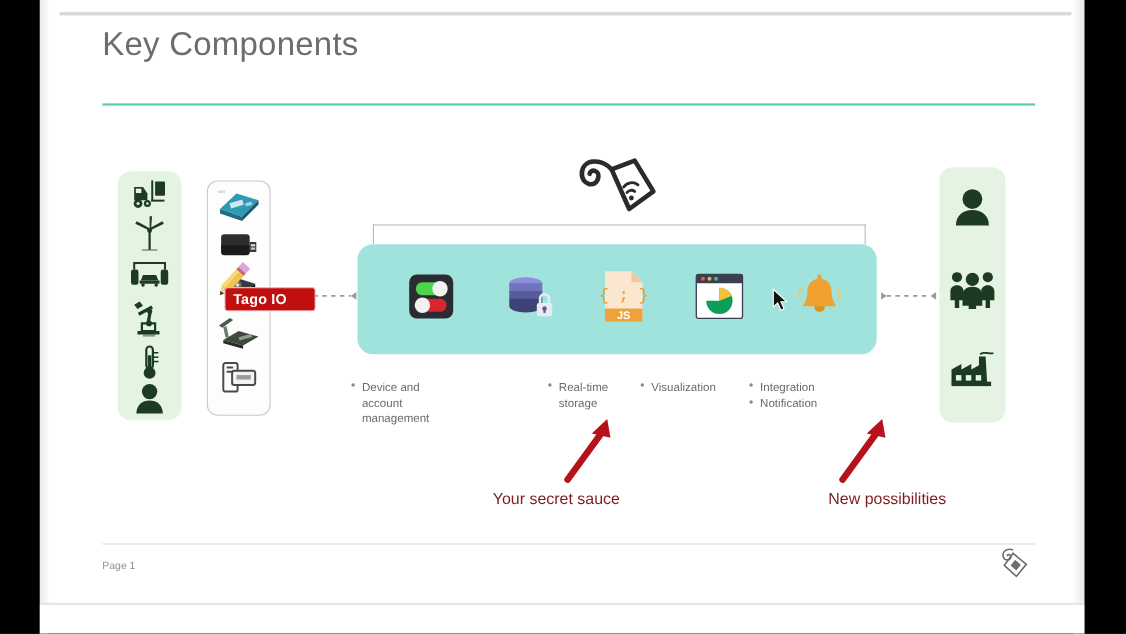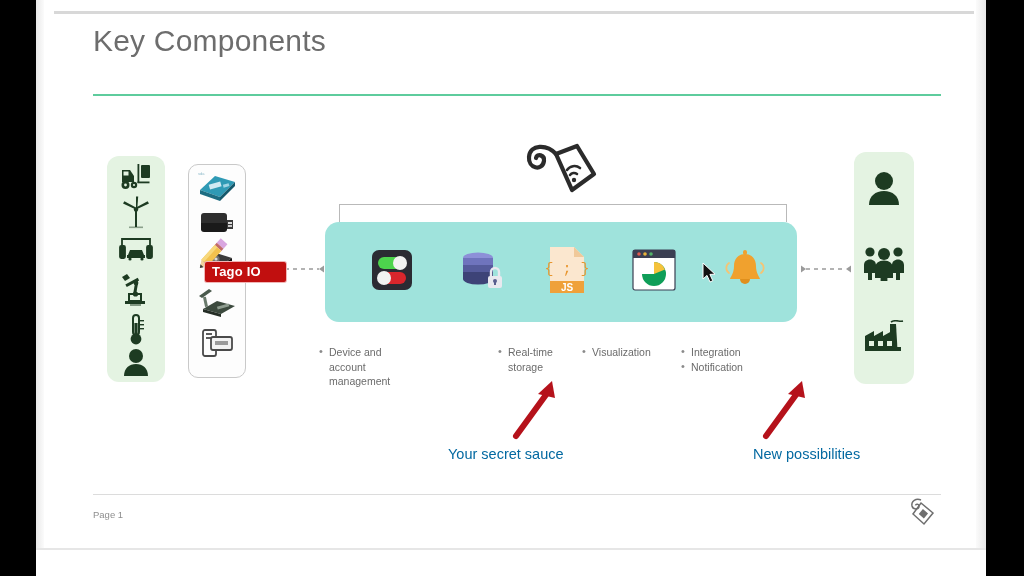--- a/index.html
+++ b/index.html
@@ -125,21 +125,21 @@
   }
   .feat li { list-style: none; position: relative; margin: 0; padding: 0 0 0 10px; }
   .feat ul { margin: 0; padding: 0; }
   .feat li:before {
     content: "\2022"; position: absolute; left: 0; top: -1px; color: #8a8a8a; font-size: 11px;
   }
   .feat li.cont:before { content: ""; }
 
   
   .annot {
-    position: absolute; color: #0369a1; font-size: 14.5px;
+    position: absolute; color: #7f1d1d; font-size: 14.5px;
   }
   .red-arrow { position: absolute; }
 
   
   .footer-rule {
     position: absolute; left: 57px; top: 494px; width: 848px; height: 1px; background: #dcdcdc;
   }
   #page-num {
     position: absolute; left: 57px; top: 509px; font-size: 9.5px; color: #8e8e8e;
   }

